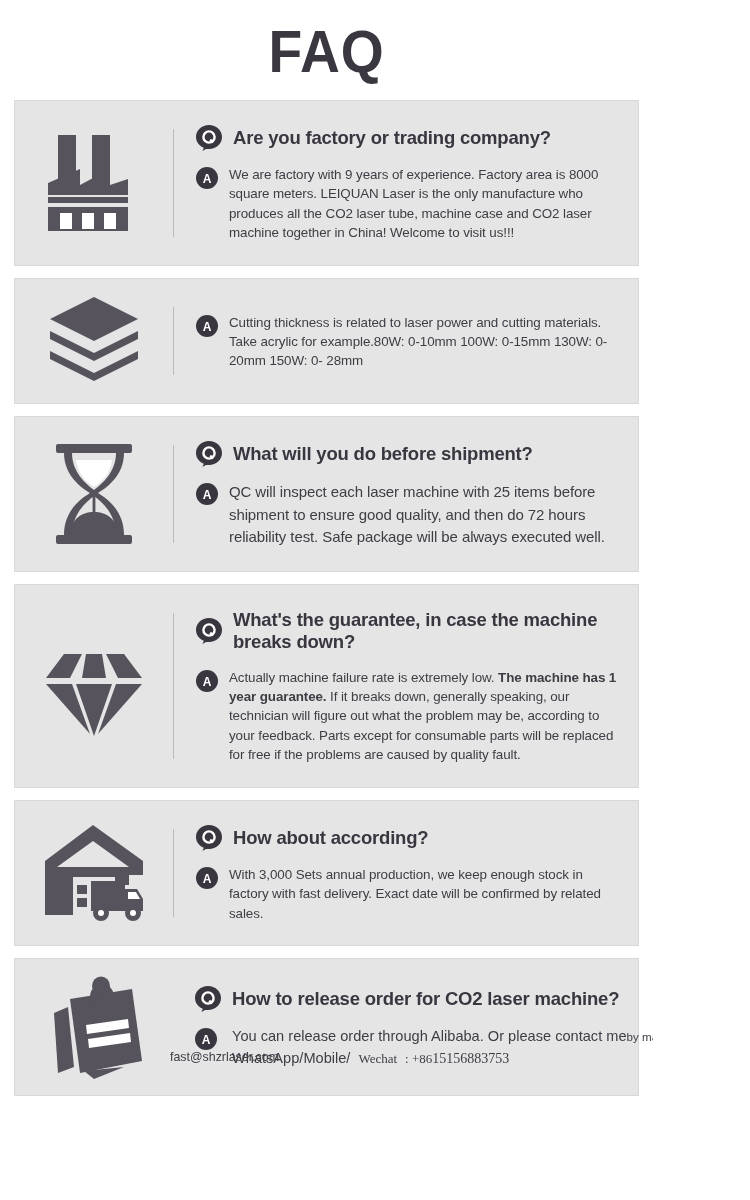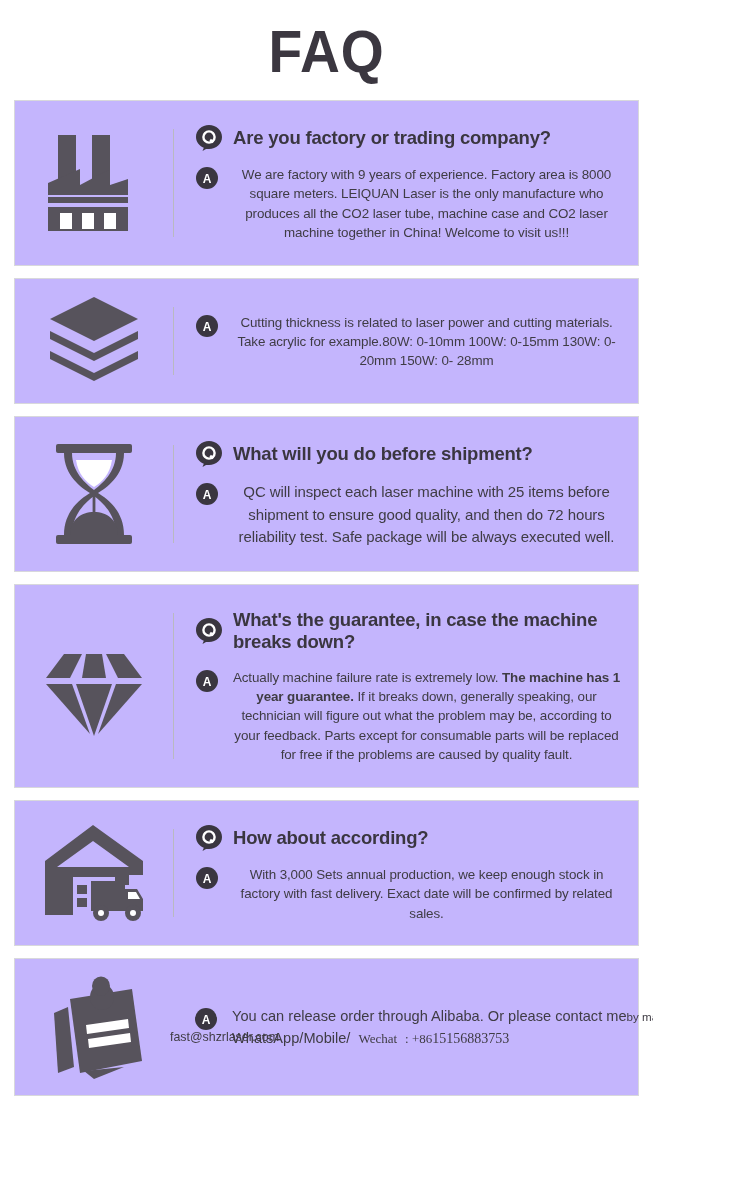--- a/index.html
+++ b/index.html
@@ -28,21 +28,21 @@
     padding-bottom: 18px;
     margin: 0;
     transform: scaleX(0.92);
   }
   .faq-list {
     padding: 0 14px;
   }
   .faq-card {
     position: relative;
     border: 1px solid #d8d8dc;
-    background: #c4b5fd;
+    background: #e5e5e5;
     margin-bottom: 12px;
     display: flex;
     align-items: stretch;
     padding: 10px 0;
   }
   .icon-cell {
     width: 158px;
     min-width: 158px;
     display: flex;
     align-items: center;
@@ -86,21 +86,20 @@
     font-weight: bold;
     color: #3a3640;
     line-height: 1.2;
     letter-spacing: -0.2px;
   }
   .a-text {
     font-size: 13.4px;
     color: #3f3c44;
     line-height: 1.45;
     letter-spacing: -0.1px;
-    text-align: center;
   }
   .a-text.bold-all { font-weight: normal; font-size: 15px; line-height: 1.52; }
   .a-text b { font-weight: bold; }
   .badge-pad-q { padding-top: 0px; }
   .badge-pad-a { padding-top: 2px; }
 
   
   .q-indent .q-text { padding-left: 4px; }
 
   
@@ -326,20 +325,30 @@
             <ellipse cx="58" cy="22" rx="12" ry="13"></ellipse>
             <ellipse cx="57" cy="11" rx="9" ry="9.5"></ellipse>
             <path d="M42 50 L84 44 L85 53 L43 59 Z" fill="#ffffff"></path>
             <path d="M44 64 L86 58 L87 67 L45 73 Z" fill="#ffffff"></path>
             <path d="M40 96 L80 92 L50 104 Z"></path>
           </g>
         </svg>
       </div>
       <div class="divider"></div>
       <div class="qa-cell">
+        <div class="q-row">
+          <span class="badge badge-pad-q">
+            <svg width="26" height="26" viewBox="0 0 26 26">
+              <path d="M13 0 C20.2 0 26 5.4 26 12 C26 18.6 20.2 24 13 24 L10 24 L6.5 26 L7.8 22.8 C3.2 20.8 0 16.8 0 12 C0 5.4 5.8 0 13 0 Z" fill="#3a3640"></path>
+              <circle cx="13" cy="12" r="5.6" fill="none" stroke="#ffffff" stroke-width="2.4"></circle>
+              <rect x="14.2" y="14.2" width="4" height="2.3" fill="#ffffff" transform="rotate(40 15 15)"></rect>
+            </svg>
+          </span>
+          <span class="q-text">How to release order for CO2 laser machine?</span>
+        </div>
         <div class="a-row">
           <span class="badge small badge-pad-a">
             <svg width="22" height="22" viewBox="0 0 22 22">
               <circle cx="11" cy="11" r="11" fill="#3a3640"></circle>
               <text x="11" y="15.6" font-family="Liberation Sans, sans-serif" font-size="12" font-weight="bold" fill="#ffffff" text-anchor="middle">A</text>
             </svg>
           </span>
           <span class="contact-block">
             <span class="contact-line1"><span>You can release order through Alibaba. Or please contact me</span><span class="contact-small">by mail or skype</span></span>
             <span class="contact-email">fast@shzrlaser.com</span>

